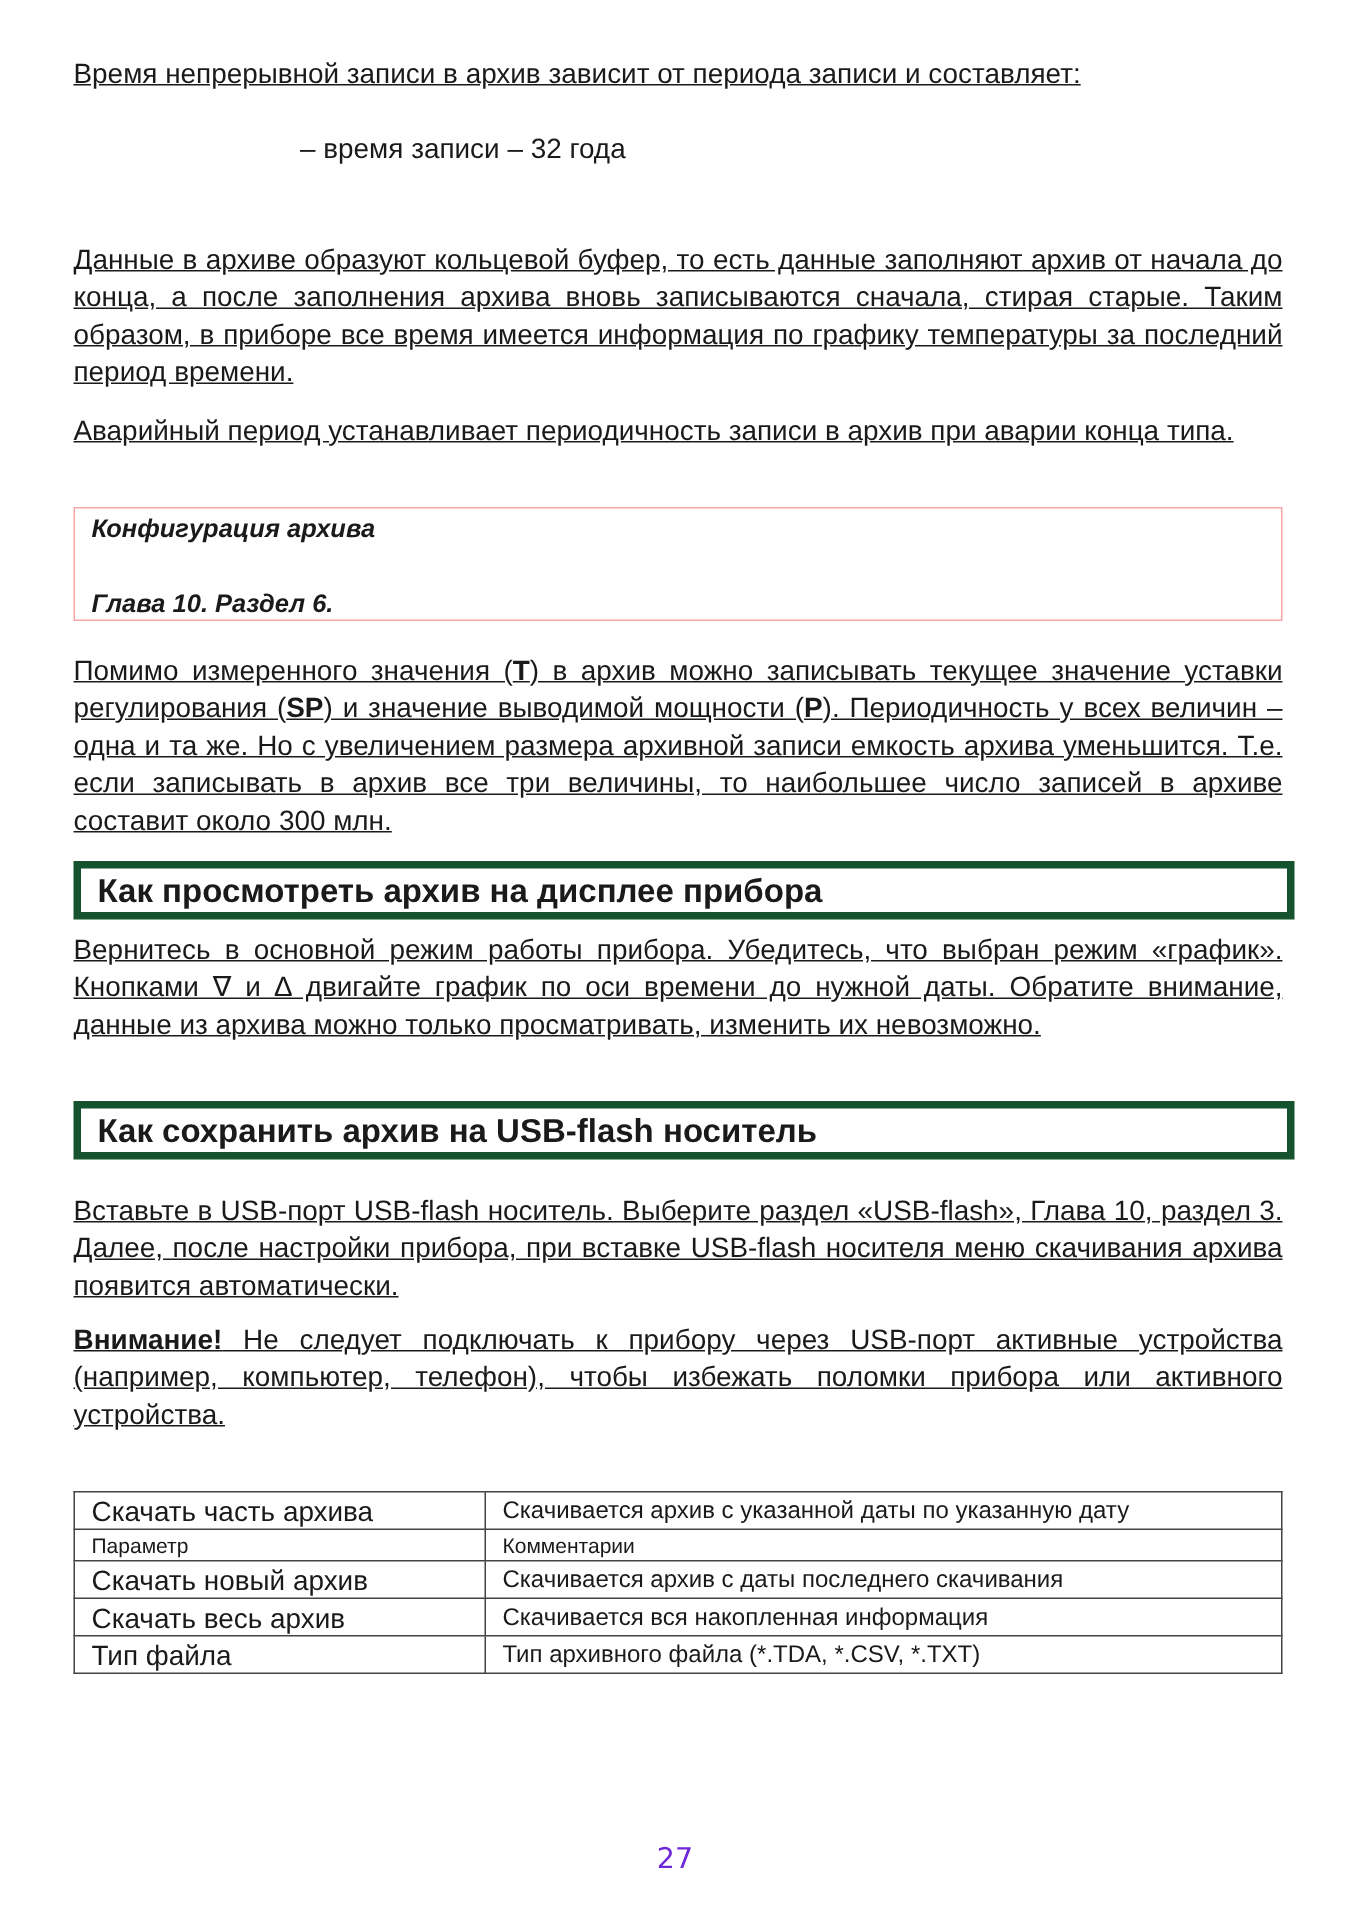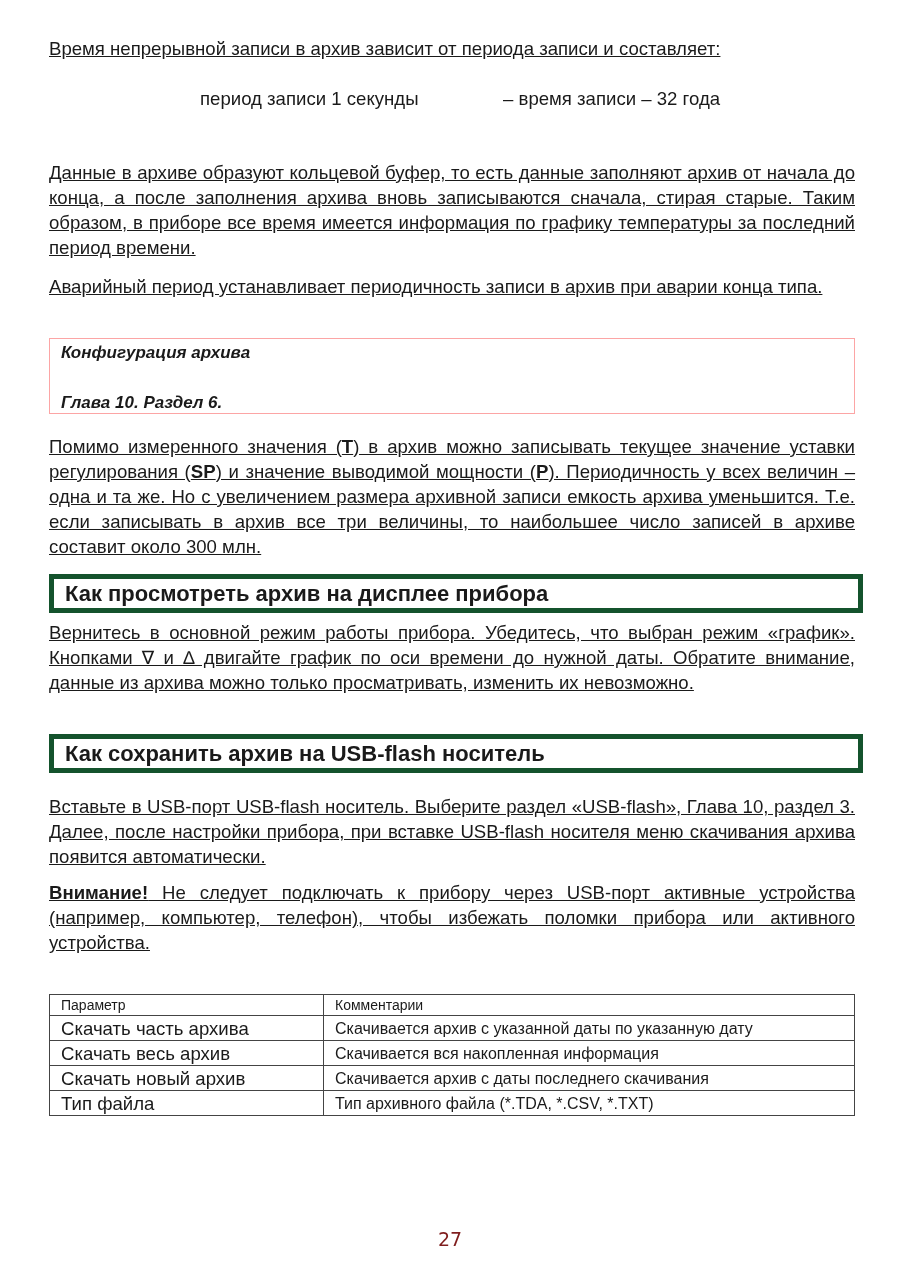--- a/index.html
+++ b/index.html
@@ -44,34 +44,33 @@
   .tbl td, .tbl th {
     border: 1px solid #444; padding: 0 0 0 11px; text-align: left; font-weight: normal;
     vertical-align: middle;
   }
   .tbl th { font-size: 14px; height: 20px; line-height: 18px; }
   .tbl td { height: 24px; line-height: 23px; }
   .tbl td.c1 { font-size: 18.6px; width: 262px; }
   .tbl td.c2 { font-size: 16px; }
   .pagenum {
     position: absolute; top: 1228px; left: 0; width: 900px; text-align: center;
-    font-family: "DejaVu Sans", sans-serif; font-size: 19px; color: #7f1d1d;
+    font-family: "DejaVu Sans", sans-serif; font-size: 19px; color: #6d28d9;
   }
   b { font-weight: bold; }
 </style>
 </head>
 <body>
 
 <div class="page">
 
   <p class="p p1">Время непрерывной записи в архив зависит от периода записи и составляет:</p>
 
   <div class="periods">
     <div class="row">
-      <span class="c1">период записи 1 секунды</span>
       <span>– время записи – 32 года</span>
     </div>
   </div>
 
   <p class="p p2">Данные в архиве образуют кольцевой буфер, то есть данные заполняют архив от начала до конца, а после заполнения архива вновь записываются сначала, стирая старые. Таким образом, в приборе все время имеется информация по графику температуры за последний период времени.</p>
 
   <p class="p p3">Аварийный период устанавливает периодичность записи в архив при аварии конца типа.</p>
 
   <div class="ref-box">
     <span class="t1">Конфигурация архива</span>
@@ -90,34 +89,34 @@
     <span>Как сохранить архив на USB-flash носитель</span>
   </div>
 
   <p class="p p6">Вставьте в USB-порт USB-flash носитель. Выберите раздел «USB-flash», Глава 10, раздел 3. Далее, после настройки прибора, при вставке USB-flash носителя меню скачивания архива появится автоматически.</p>
 
   <p class="p p7"><b>Внимание!</b><span> Не следует подключать к прибору через USB-порт активные устройства (например, компьютер, телефон), чтобы избежать поломки прибора или активного устройства.</span></p>
 
   <table class="tbl">
     <tbody>
         <tr>
+      <td class="c1">Скачать часть архива</td>
+      <td class="c2">Скачивается архив с указанной даты по указанную дату</td>
+    </tr>
+    <tr>
       <th>Параметр</th>
       <th>Комментарии</th>
     </tr>
     <tr>
-      <td class="c1">Скачать часть архива</td>
-      <td class="c2">Скачивается архив с указанной даты по указанную дату</td>
+      <td class="c1">Скачать новый архив</td>
+      <td class="c2">Скачивается архив с даты последнего скачивания</td>
     </tr>
     <tr>
       <td class="c1">Скачать весь архив</td>
       <td class="c2">Скачивается вся накопленная информация</td>
-    </tr>
-    <tr>
-      <td class="c1">Скачать новый архив</td>
-      <td class="c2">Скачивается архив с даты последнего скачивания</td>
     </tr>
     <tr>
       <td class="c1">Тип файла</td>
       <td class="c2">Тип архивного файла (*.TDA, *.CSV, *.TXT)</td>
     </tr>
   </tbody>
     </table>
 </div>
 
 <div class="pagenum">27</div>

